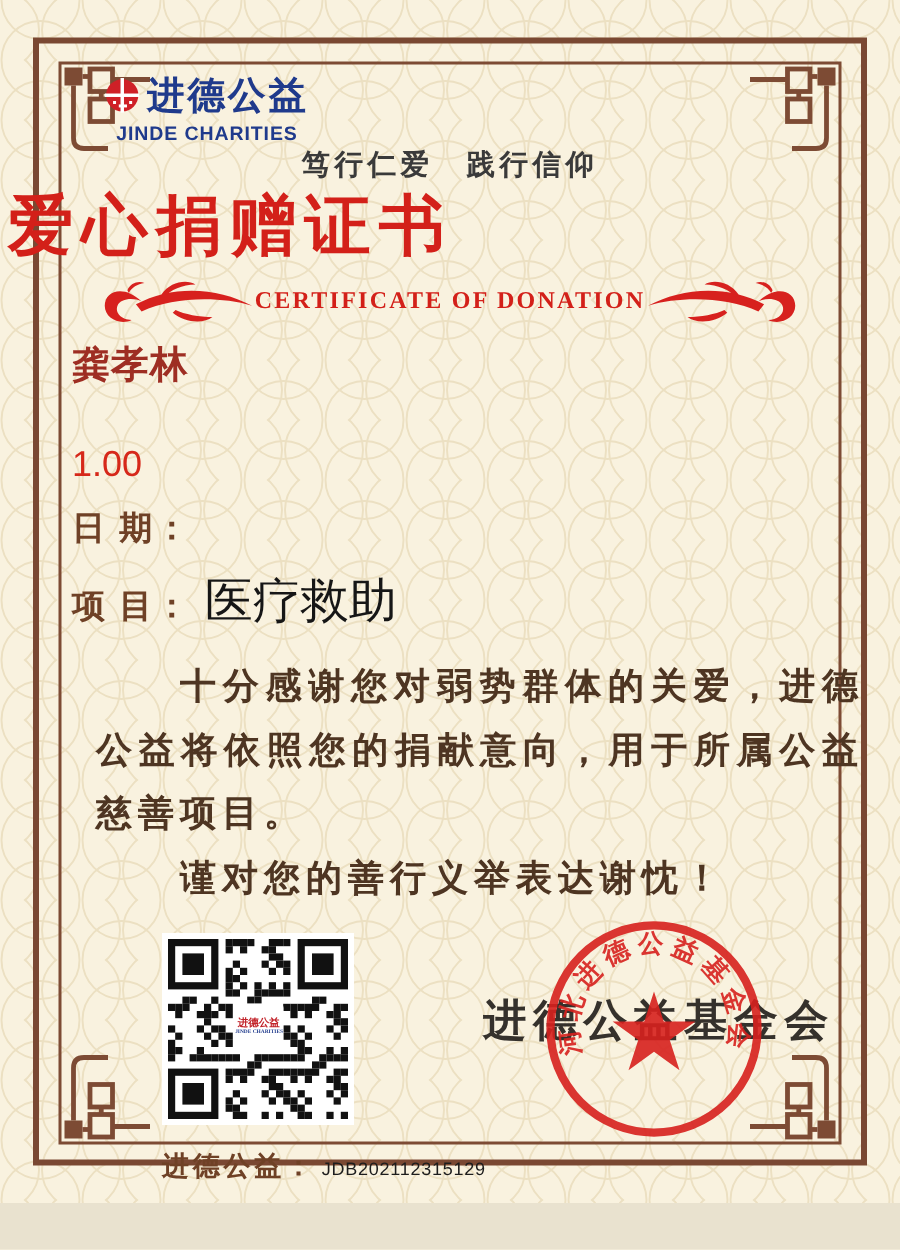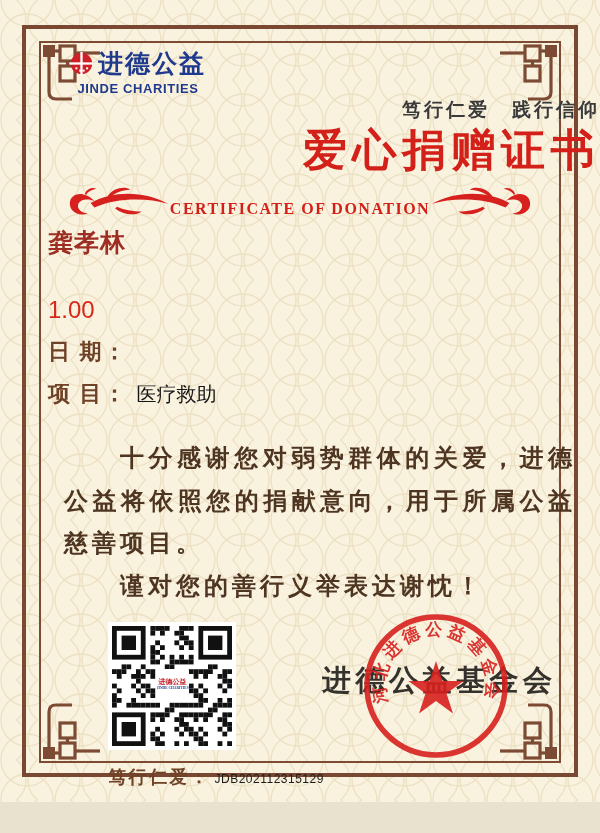--- a/index.html
+++ b/index.html
@@ -15,35 +15,35 @@
   .corner.tl{left:40px;top:42px;}
   .corner.tr{right:40px;top:42px;transform:scaleX(-1);}
   .corner.bl{left:40px;bottom:40px;transform:scaleY(-1);}
   .corner.br{right:40px;bottom:40px;transform:scale(-1,-1);}
 
   .logo{position:absolute;left:70px;top:47px;width:136px;}
   .logo-top{display:flex;align-items:center;gap:5px;}
   .logo-cn{font-size:25px;font-weight:bold;color:#1f3a8c;letter-spacing:2px;white-space:nowrap;}
   .logo-en{font-family:"Liberation Sans","DejaVu Sans",sans-serif;font-size:13px;font-weight:bold;color:#1f3a8c;letter-spacing:0.6px;text-align:center;margin-top:1px;white-space:nowrap;}
 
-  .tagline{position:absolute;left:0;right:0;top:97px;text-align:right;font-size:19px;font-weight:bold;color:#3a3a3a;letter-spacing:3px;}
-  .title{position:absolute;left:0;right:0;top:121px;text-align:right;font-size:44px;font-weight:bold;color:#d32019;letter-spacing:5.5px;text-indent:5px;}
-  .subtitle-row{position:absolute;left:0;right:0;top:184px;display:flex;justify-content:center;align-items:flex-end;gap:0;}
+  .tagline{position:absolute;left:0;right:0;top:97px;text-align:center;font-size:19px;font-weight:bold;color:#3a3a3a;letter-spacing:3px;}
+  .title{position:absolute;left:0;right:0;top:121px;text-align:left;font-size:44px;font-weight:bold;color:#d32019;letter-spacing:5.5px;text-indent:5px;}
+  .subtitle-row{position:absolute;left:0;right:0;top:184px;display:flex;justify-content:center;align-items:center;gap:0;}
   .subtitle{font-size:16px;font-weight:bold;color:#d32019;letter-spacing:1.5px;white-space:nowrap;}
   .flourish{width:104px;height:34px;}
   .flourish.right{transform:scaleX(-1);}
 
   .donor-name{position:absolute;left:48px;top:226px;font-family:"Liberation Sans","DejaVu Sans",sans-serif;font-size:25px;font-weight:bold;color:#9e2e23;letter-spacing:1px;}
 
   .field{position:absolute;left:48px;display:flex;align-items:baseline;gap:9px;}
   .field-label{font-size:22px;font-weight:bold;color:#6f4126;letter-spacing:2px;white-space:nowrap;}
   .field-value{font-family:"Liberation Sans","DejaVu Sans",sans-serif;color:#161616;}
   .field.amount-row{top:296px;}  .field.amount-row .field-value{color:#d6281a;font-size:24px;}
   .field.date-row{top:337px;}    .field.date-row .field-value{font-size:26px;}
-  .field.project-row{top:379px;} .field.project-row .field-value{font-size:20px;}
+  .field.project-row{top:379px;} .field.project-row .field-value{font-size:32px;}
 
   .body-block{position:absolute;left:64px;top:437px;width:512px;}
   .body-block p{margin:0;font-size:24px;font-weight:bold;color:#4e3522;letter-spacing:4px;line-height:42.5px;text-align:justify;text-indent:56px;}
 
   .qr{position:absolute;left:108px;top:622px;width:128px;height:128px;background:#fff;padding:0;box-sizing:border-box;}
   .qr svg{position:absolute;left:4px;top:4px;}
   .qr-logo{position:absolute;left:48px;top:47px;width:33px;height:31px;background:#fff;border-radius:3px;display:flex;flex-direction:column;align-items:center;justify-content:center;line-height:1;}
   .qr-logo .cn{font-size:7px;font-weight:bold;color:#c2232a;white-space:nowrap;}
   .qr-logo .en{font-size:4px;font-weight:bold;color:#1f3a8c;white-space:nowrap;transform:scale(.9);}
 
@@ -376,17 +376,17 @@
       <path id="sealArc" d="M28.1 93.4 A51 51 0 1 1 123.9 93.4" fill="none"></path>
     </defs>
     <circle cx="76" cy="76" r="69" fill="none" stroke="#d7211e" stroke-width="5.5"></circle>
     <polygon fill="#d7211e" transform="translate(76,80)" points="0,-29 6.5,-9 27.6,-9 10.5,3.4 17,23.5 0,11.1 -17,23.5 -10.5,3.4 -27.6,-9 -6.5,-9"></polygon>
     <text font-size="17" font-weight="bold" fill="#d7211e" letter-spacing="4.5" font-family="'Liberation Serif','DejaVu Serif',serif">
       <textPath href="#sealArc" startOffset="50%" text-anchor="middle">河北进德公益基金会</textPath>
     </text>
   </svg>
 
   <div class="cert-no">
-    <span class="cert-label">笃行仁爱：</span>
+    <span class="cert-label">进德公益：</span>
     <span class="cert-value">JDB202112315129</span>
   </div>
 
 </div>
 
 </body></html>

